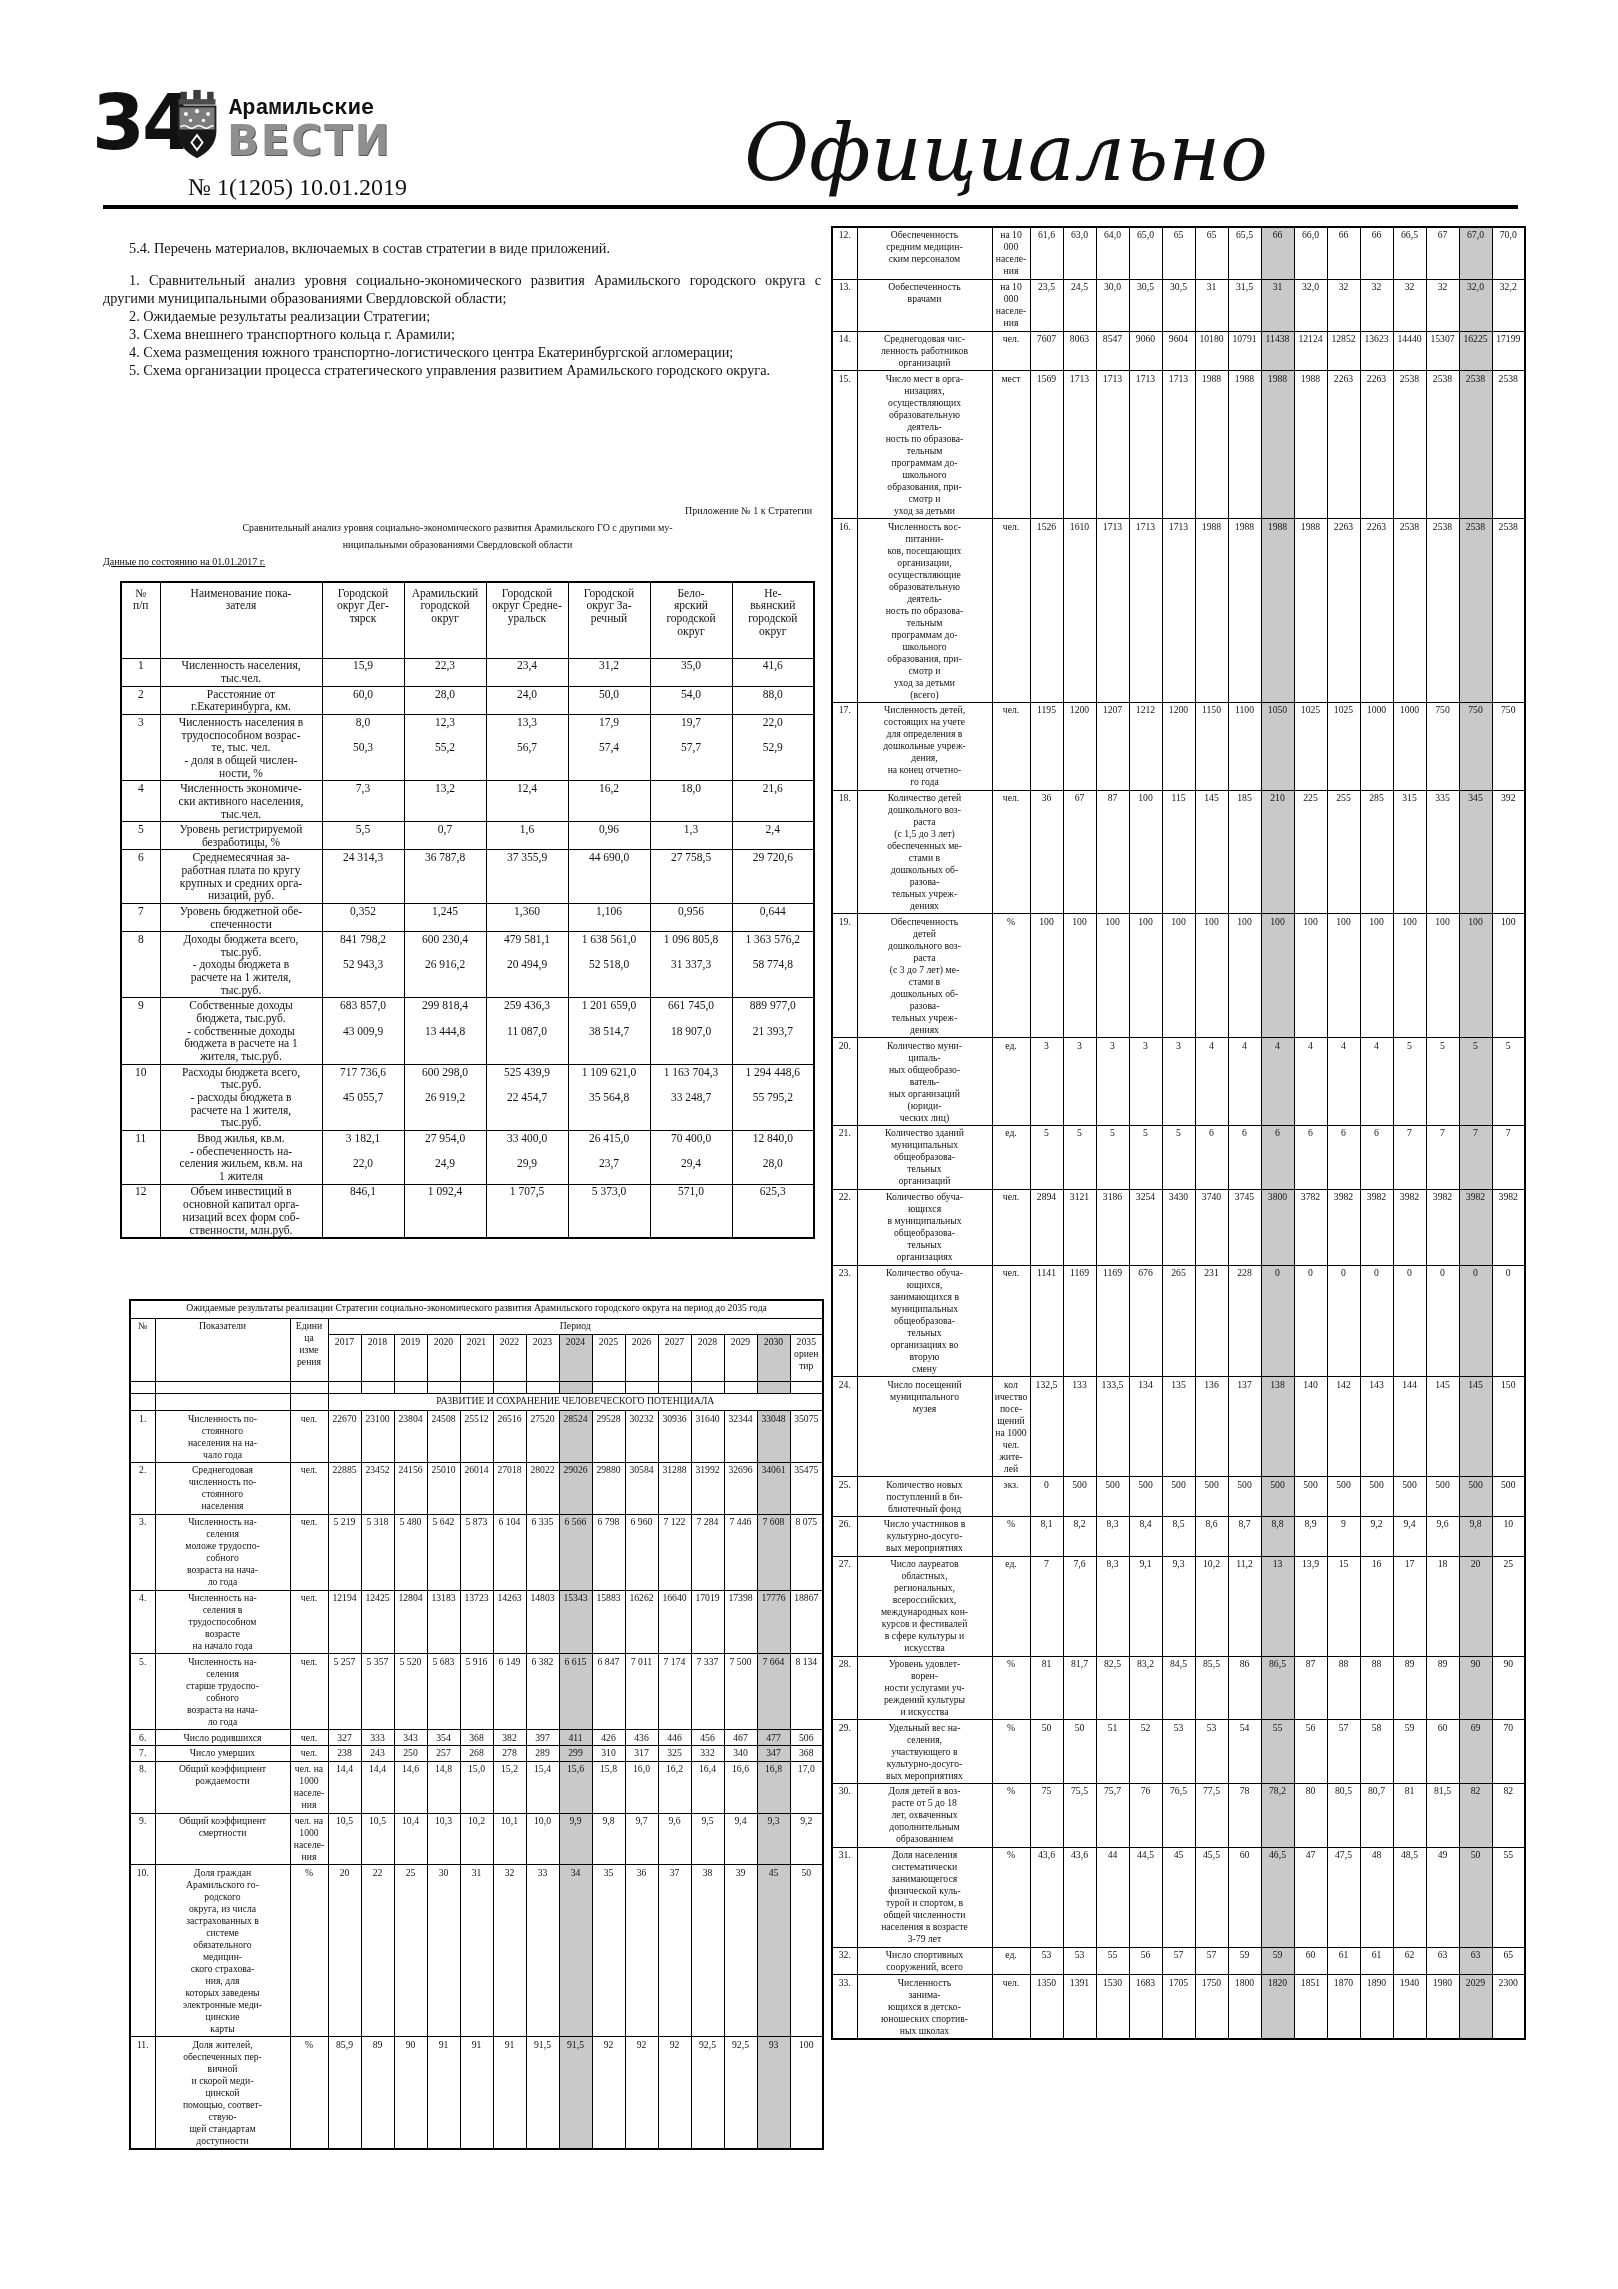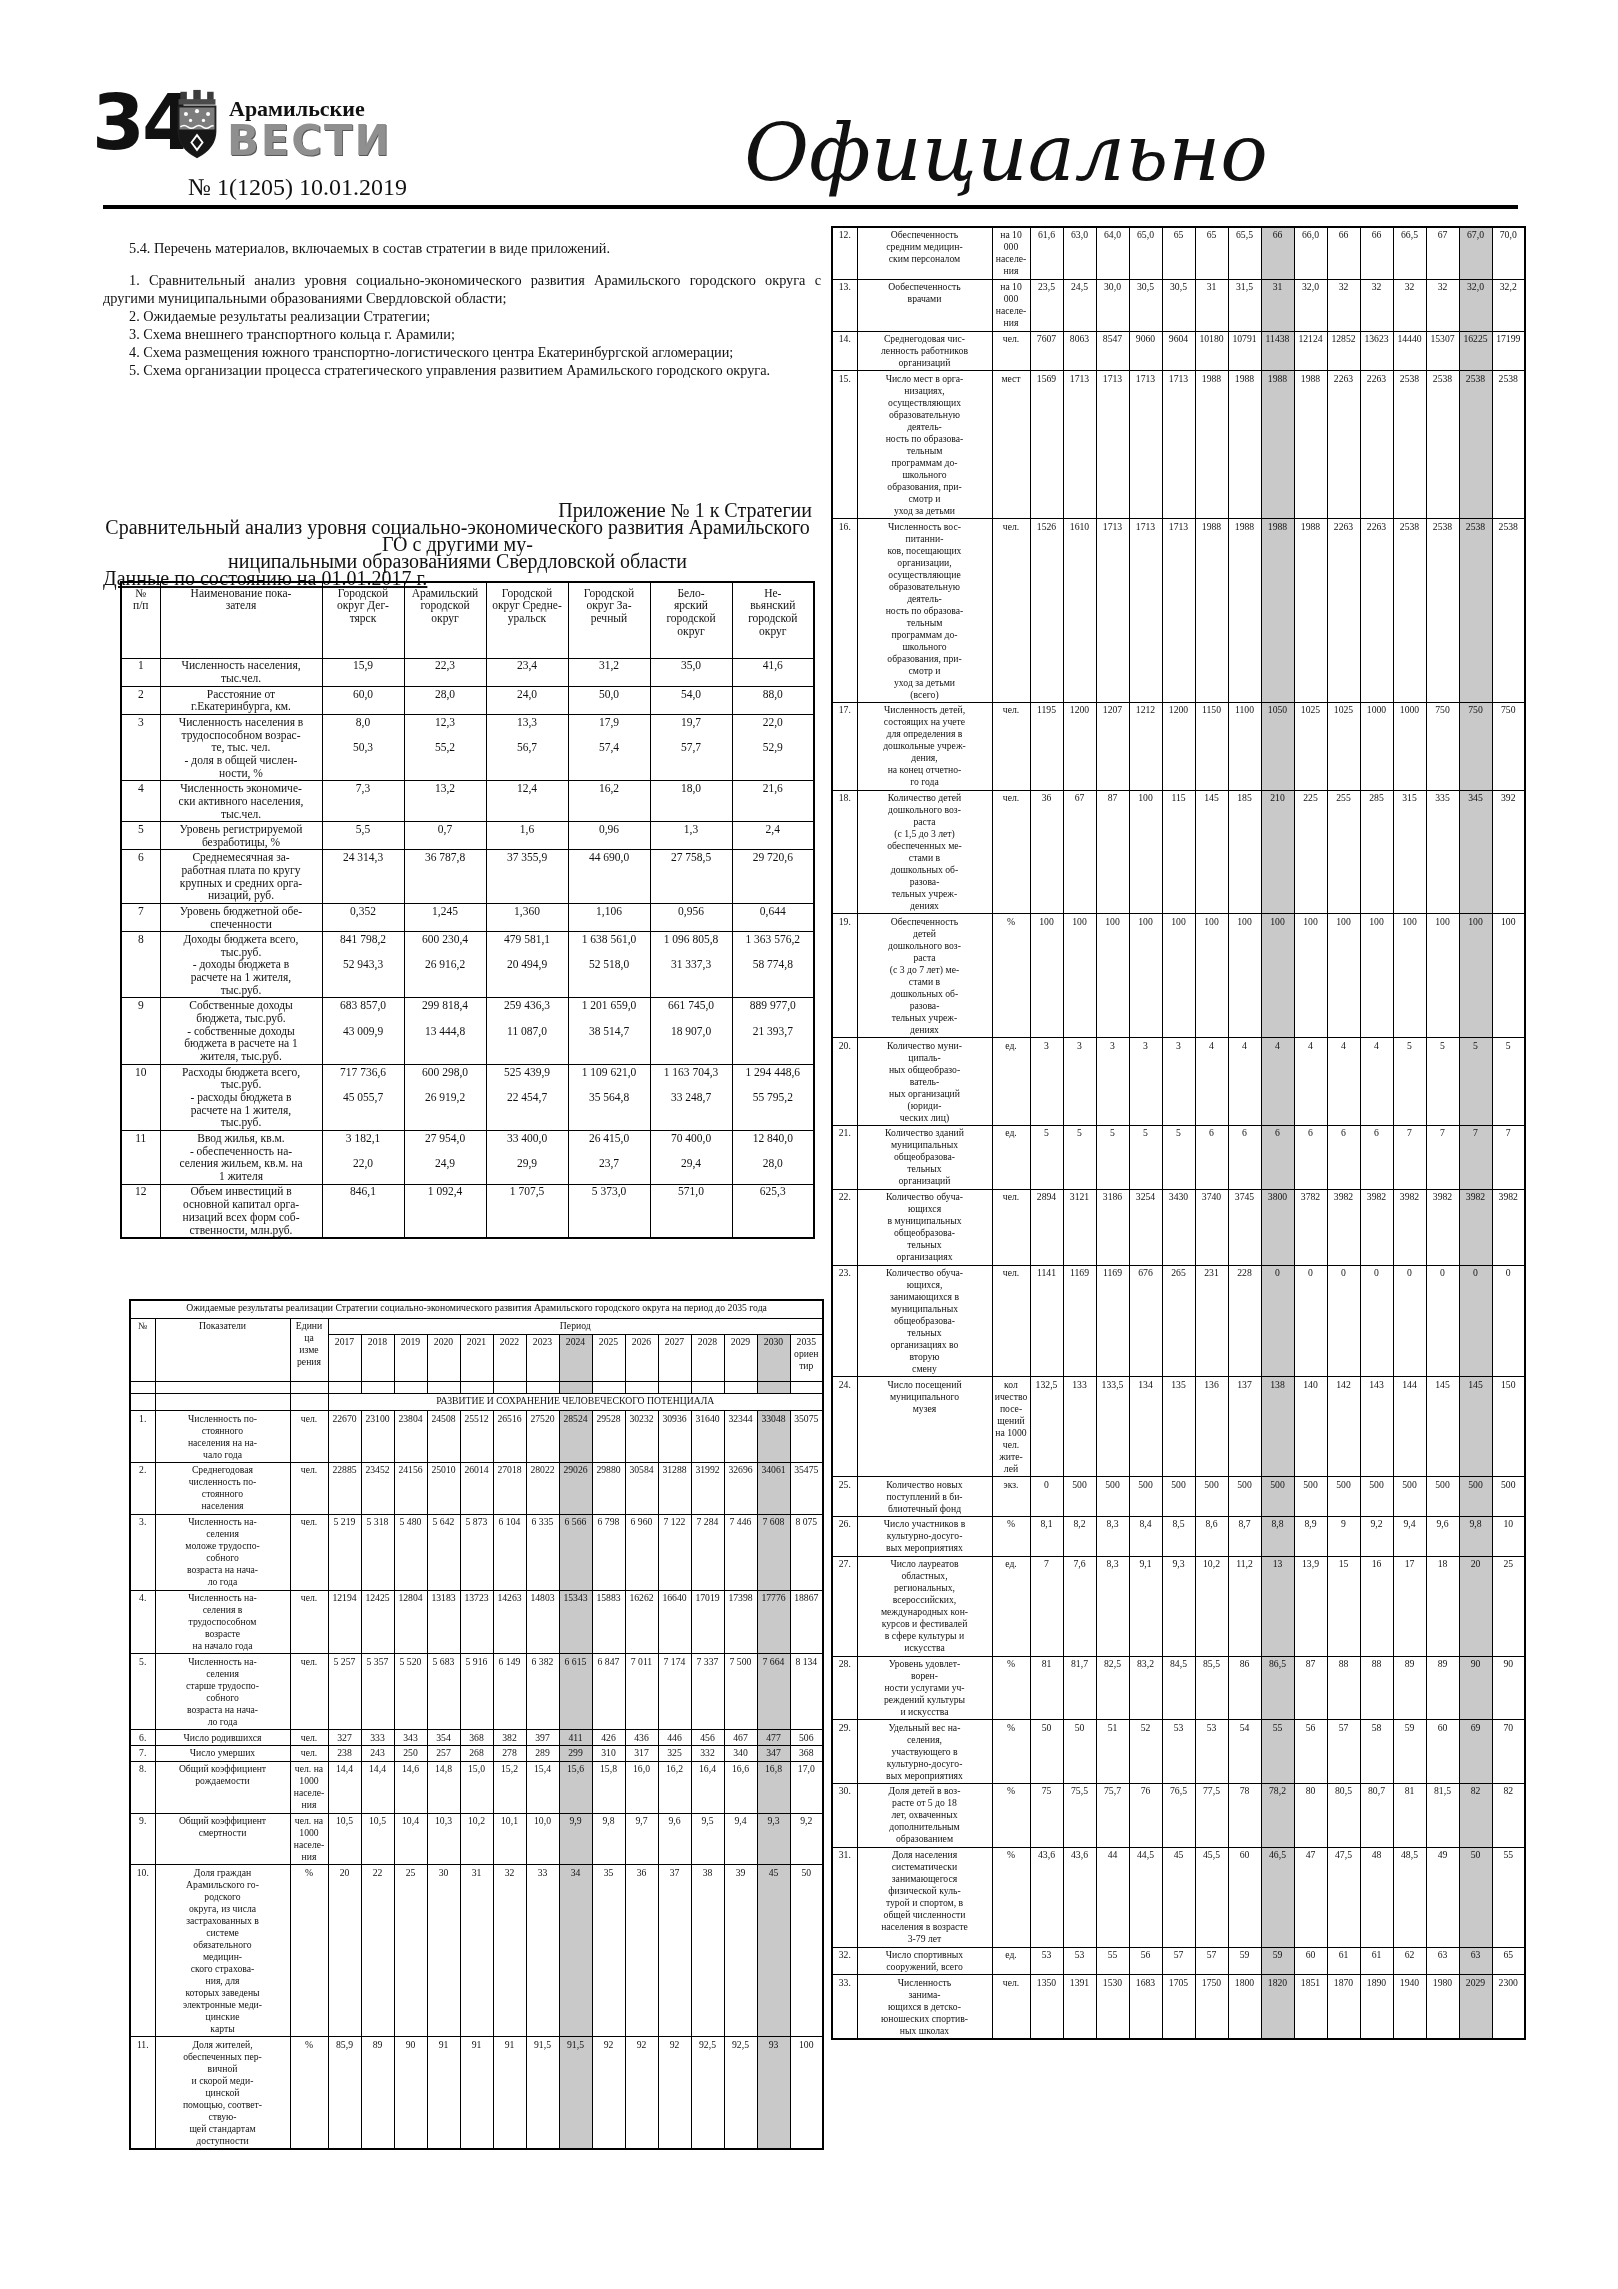--- a/index.html
+++ b/index.html
@@ -3,36 +3,36 @@
 <meta charset="utf-8">
 <style>
   html,body{margin:0;padding:0;background:#e8e8e8;}
   .page{position:relative;width:1619px;height:2290px;background:#ffffff;overflow:hidden;
         font-family:"Liberation Serif", serif;color:#111;}
   
   .page-num{position:absolute;left:92px;top:78px;font-size:76px;font-weight:bold;
             font-family:"DejaVu Sans", sans-serif;letter-spacing:-2.8px;}
   .crest{position:absolute;left:172px;top:89px;}
   .brand-top{position:absolute;left:229px;top:96px;font-size:22px;font-weight:bold;
-             font-family:Liberation Serif, serif;}
+             font-family:Liberation Mono, monospace;}
   .brand-name{position:absolute;left:227px;top:116px;font-size:42px;font-weight:bold;color:#8f8f8f;
               font-family:"DejaVu Sans", sans-serif;letter-spacing:1.8px;text-shadow:0.9px 0.9px 0 #555;}
   .issue{position:absolute;left:188px;top:174px;font-size:24px;}
   .section-title{position:absolute;left:683px;top:107px;width:646px;text-align:center;
                  font-size:79px;font-style:italic;font-family:"DejaVu Serif", serif;}
   .rule{position:absolute;left:103px;top:205px;width:1415px;height:3.7px;background:#000;}
   
   .intro{position:absolute;left:103px;top:225px;width:718px;font-size:14.3px;line-height:18px;
          text-align:justify;}
   .intro p{margin:0;}
   .intro .clause{margin-top:14px;text-indent:26px;}
   .intro .li{text-indent:26px;}
   .intro .li-first{margin-top:14px;}
   
-  .apx-head{position:absolute;left:103px;top:502px;width:709px;font-size:20px;line-height:17px;}
+  .apx-head{position:absolute;left:103px;top:502px;width:709px;font-size:10px;line-height:17px;}
   .apx-head p{margin:0;white-space:pre-line;}
   .apx-label{text-align:right;}
   .apx-title{text-align:center;}
   .apx-sub{text-align:left;text-decoration:underline;}
   
   .pos-t1{position:absolute;left:120px;top:581px;}
   .t1{border-collapse:collapse;table-layout:fixed;width:694px;font-size:11.5px;line-height:12.7px;
       border:2.3px solid #000;}
   .t1 th,.t1 td{border:1.5px solid #000;padding:0.9px 1.8px;text-align:center;vertical-align:top;
                 white-space:pre-line;overflow:hidden;font-weight:normal;}

